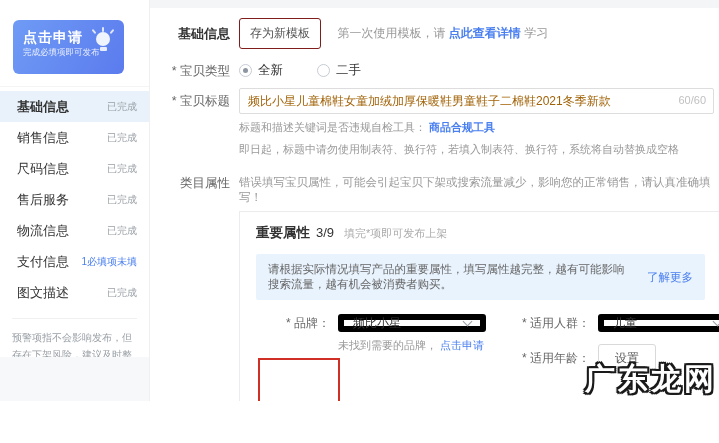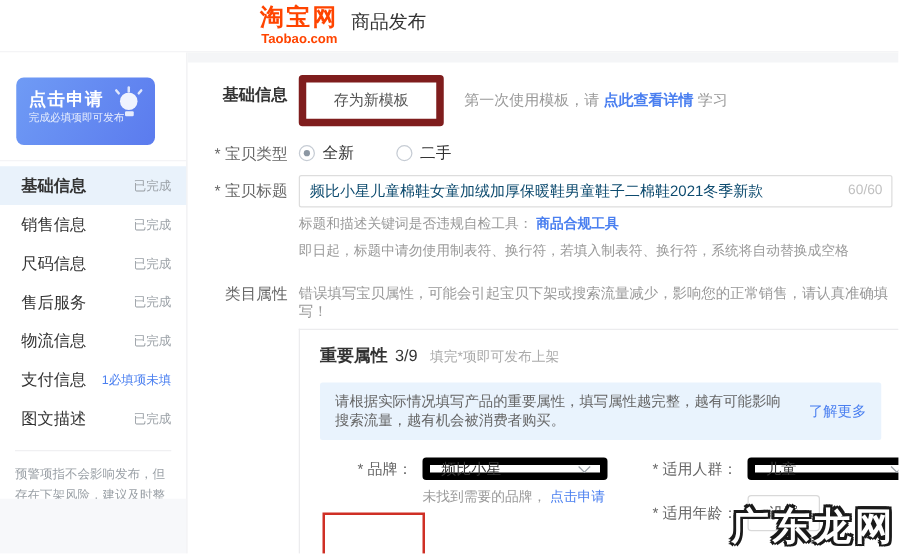--- a/index.html
+++ b/index.html
@@ -51,37 +51,37 @@
               background:#fff; border:1px solid #b3cdf2; border-radius:3px; cursor:pointer; }
   .grayband { height:8px; background:#f4f5f7; }
 
   .content { padding:10px 0 0 10px; position:relative; }
   .row { display:flex; align-items:flex-start; }
   .lab { width:70px; flex-shrink:0; text-align:right; font-size:12.5px; color:#666; padding-top:5px; white-space:nowrap; }
   .lab.bold { font-size:13px; font-weight:bold; color:#333; padding-top:7px; }
   .req::before { content:"* "; }
   .ctrl { margin-left:9px; flex:1; }
 
-  .btn-plain { padding:6px 22px; font-size:12px; color:#555; background:#fff;
-               border:6px solid #7f1d1d; border-radius:3px; cursor:pointer; }
+  .btn-plain { padding:6px 10px; font-size:12px; color:#555; background:#fff;
+               border:1px solid #7f1d1d; border-radius:3px; cursor:pointer; }
   .tpl-hint { font-size:12px; color:#999; margin-left:12px; }
   .lnk { color:#4a7ff0; text-decoration:none; cursor:pointer; }
   .lnk.bold { font-weight:bold; }
 
   .row.r-type { margin-top:9px; }
   .radios { display:flex; align-items:center; gap:34px; padding-top:4px; }
   .radio-opt { display:flex; align-items:center; gap:6px; font-size:12.5px; color:#333; cursor:pointer; }
   .radio { width:13px; height:13px; border-radius:50%; border:1px solid #c6ccd4; background:#fff; position:relative; }
   .radio.on::after { content:""; position:absolute; left:3px; top:3px; width:5px; height:5px;
                      border-radius:50%; background:#8c97a3; }
 
   .row.r-title { margin-top:8px; }
   .tin-wrap { position:relative; margin-right:5px; }
   .tin { width:100%; height:26px; border:1px solid #ddd; border-radius:2px; padding:0 44px 0 8px;
-         font-size:12px; color:#0c4a6e; font-family:inherit; }
+         font-size:12px; color:#a16207; font-family:inherit; }
   .counter { position:absolute; right:8px; top:6px; font-size:11px; color:#c0c0c0; }
   .note { font-size:11px; color:#999; margin-top:5px; line-height:1.55; }
 
   .row.r-cat { margin-top:12px; }
   .warn { font-size:11.5px; color:#999; padding-top:5px; }
 
   .panel { margin:6px 0 0 79px; border:1px solid #ececee; border-right:none; border-bottom:none;
            padding:12px 14px 0 6px; min-height:230px; }
   .p-head { display:flex; align-items:baseline; padding-left:10px; }
   .p-title { font-size:13.5px; font-weight:bold; color:#333; }
@@ -113,27 +113,20 @@
   .watermark { position:absolute; right:2px; bottom:1px; z-index:9; font-size:30px; font-weight:bold;
                letter-spacing:3px; color:#fff;
                text-shadow:2px 0 0 #1a1a1a,-2px 0 0 #1a1a1a,0 2px 0 #1a1a1a,0 -2px 0 #1a1a1a,
                            2px 2px 0 #1a1a1a,-2px -2px 0 #1a1a1a,2px -2px 0 #1a1a1a,-2px 2px 0 #1a1a1a; }
 </style>
 </head>
 <body>
 
 <div class="page">
 
-  <div class="hdr">
-    <div class="logo">
-      <div class="logo-cn">淘宝网</div>
-      <div class="logo-en">Taobao.com</div>
-    </div>
-    <div class="pg-title">商品发布</div>
-  </div>
 
   <div class="bodyrow">
 
     <div class="side">
       <div class="assist">
         <div class="assist-title">点击申请</div>
         <div class="assist-sub">完成必填项即可发布</div>
         <div class="bulb">
           <span class="ray1"></span>
             <span class="ray2"></span>

